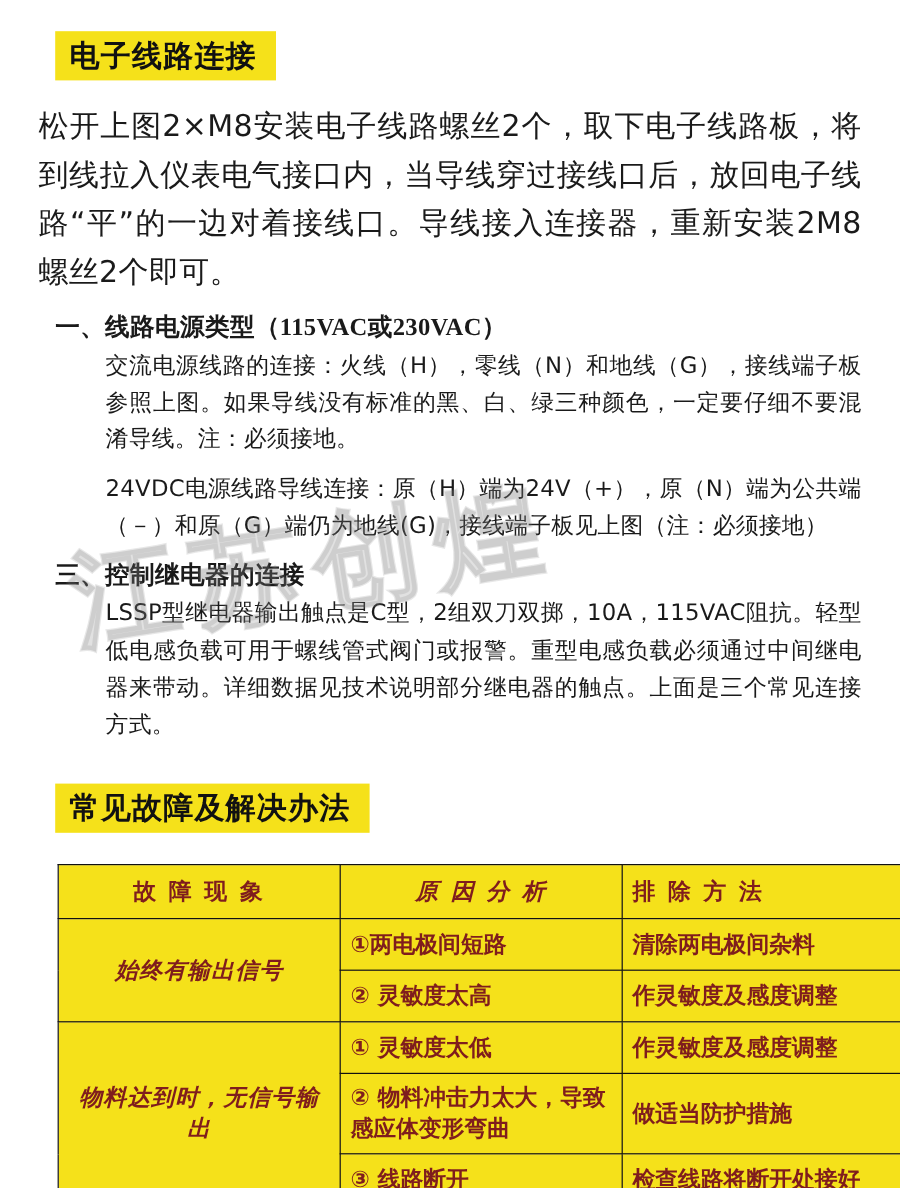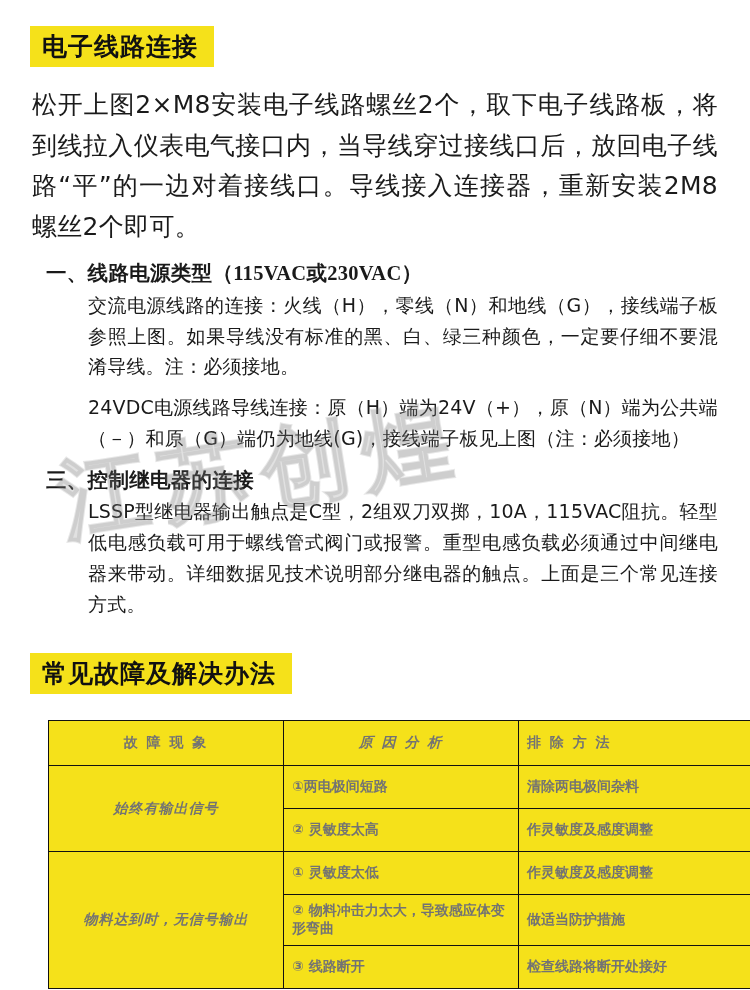--- a/index.html
+++ b/index.html
@@ -28,21 +28,21 @@
     display: inline-block;
     background: #f5e11a;
     font-size: 25px;
     font-weight: bold;
     line-height: 1.32;
     padding: 4px 16px 4px 12px;
     letter-spacing: 1px;
     color: #111111;
   }
   .heading-wrap {
-    margin-left: 4px;
+    margin-left: 20px;
   }
 
   
   .para {
     font-size: 25px;
     line-height: 1.62;
     letter-spacing: 0.3px;
     margin: 18px 6px 0 6px;
     text-align: justify;
     text-justify: inter-ideograph;
@@ -91,24 +91,24 @@
     margin: 26px 22px 0 22px;
   }
   table.fault {
     border-collapse: collapse;
     width: 706px;
     margin-left: -0px;
     table-layout: fixed;
   }
   table.fault td, table.fault th {
     border: 1px solid #111111;
-    font-size: 14px;
+    font-size: 19px;
     padding: 7px 8px;
     font-weight: bold;
-    color: #737373;
+    color: #7f1d1d;
     vertical-align: middle;
   }
   table.fault thead td {
     background: #f5e11a;
     height: 30px;
     letter-spacing: 2px;
   }
   table.fault tbody td {
     background: #f5e11a;
     height: 28px;

